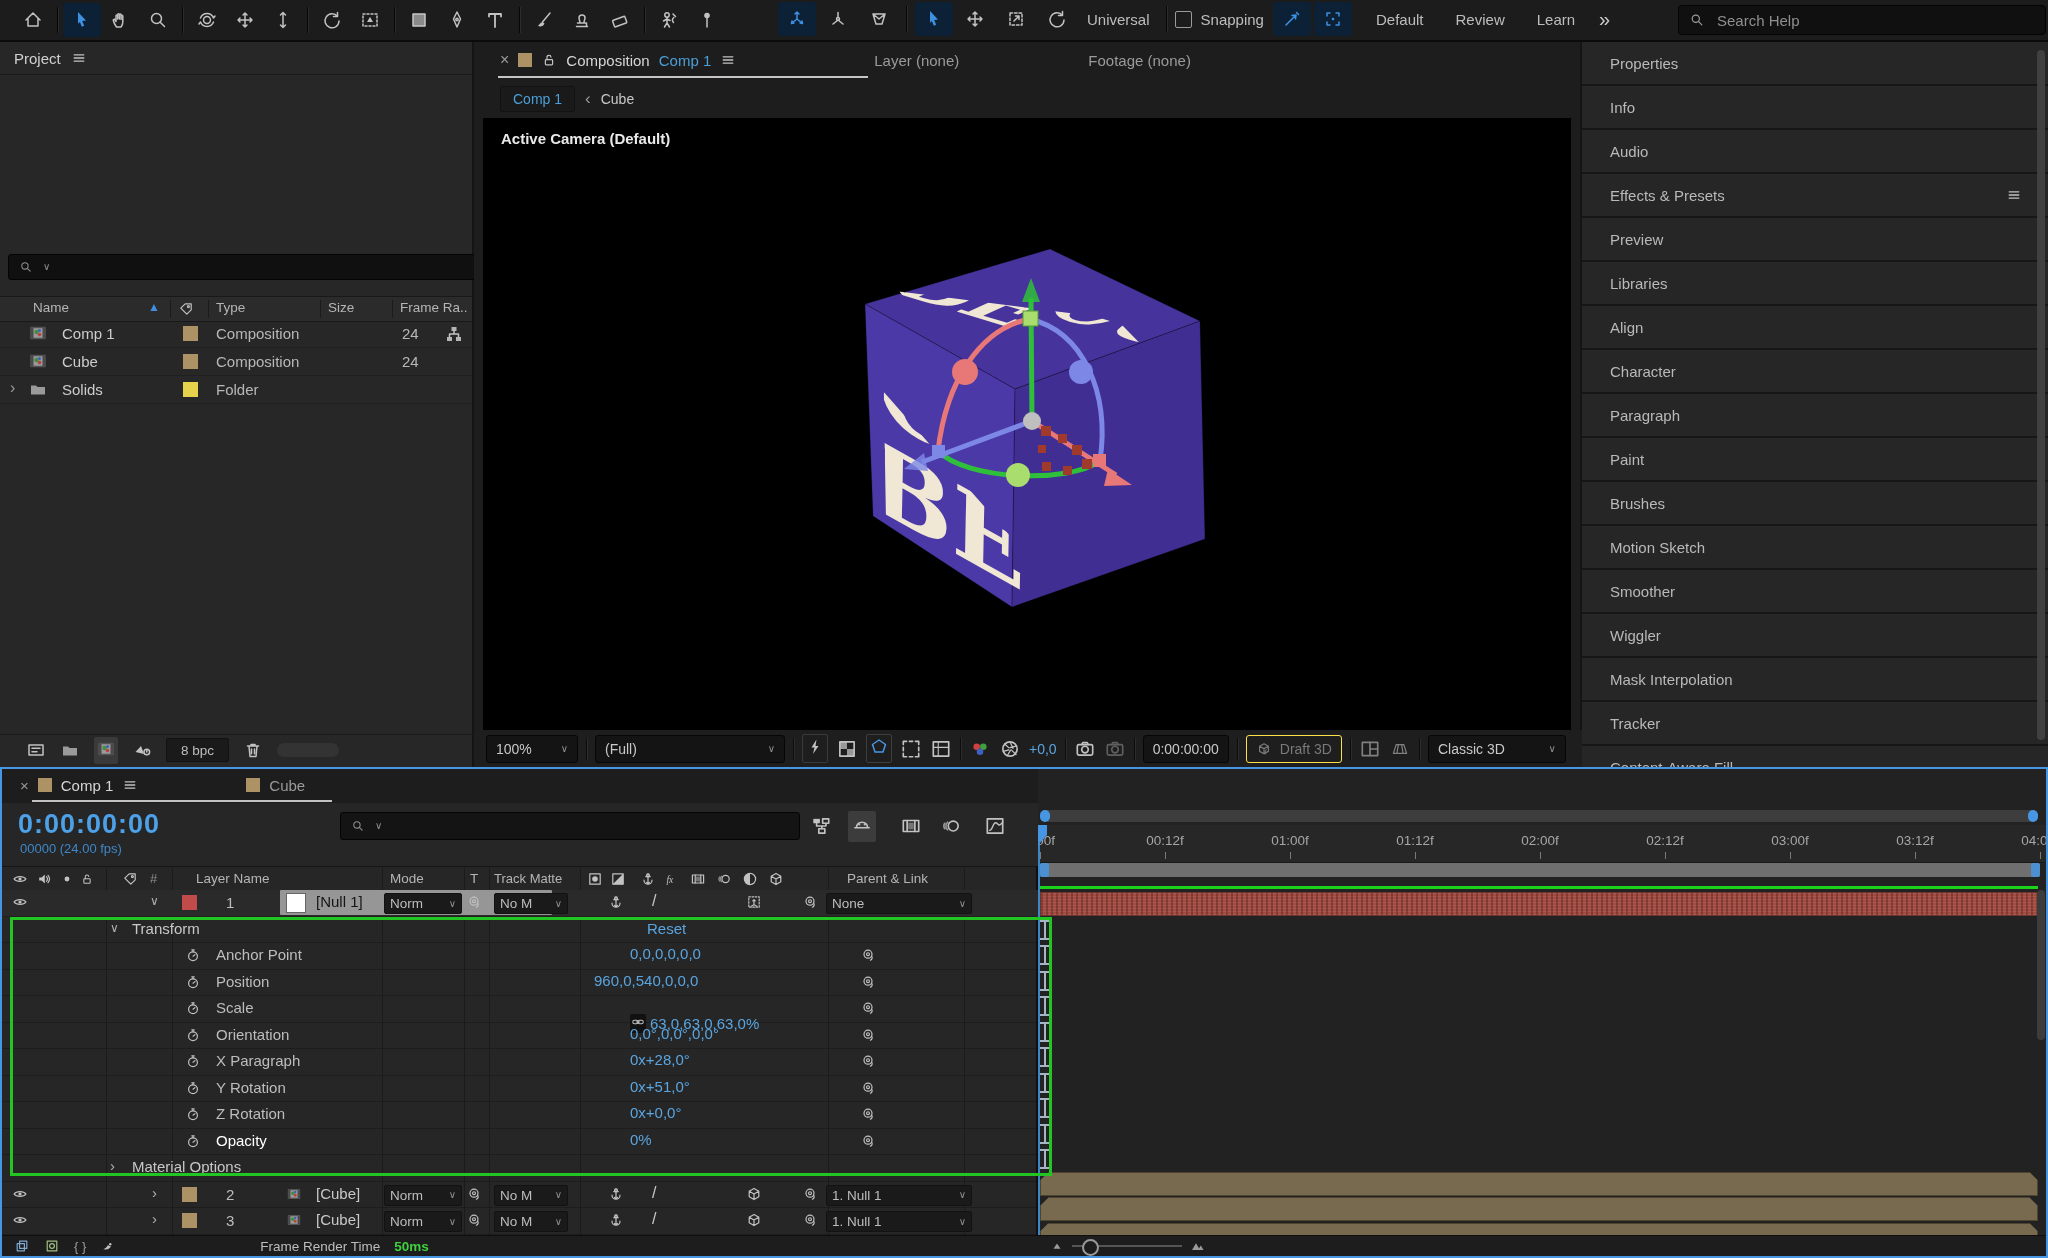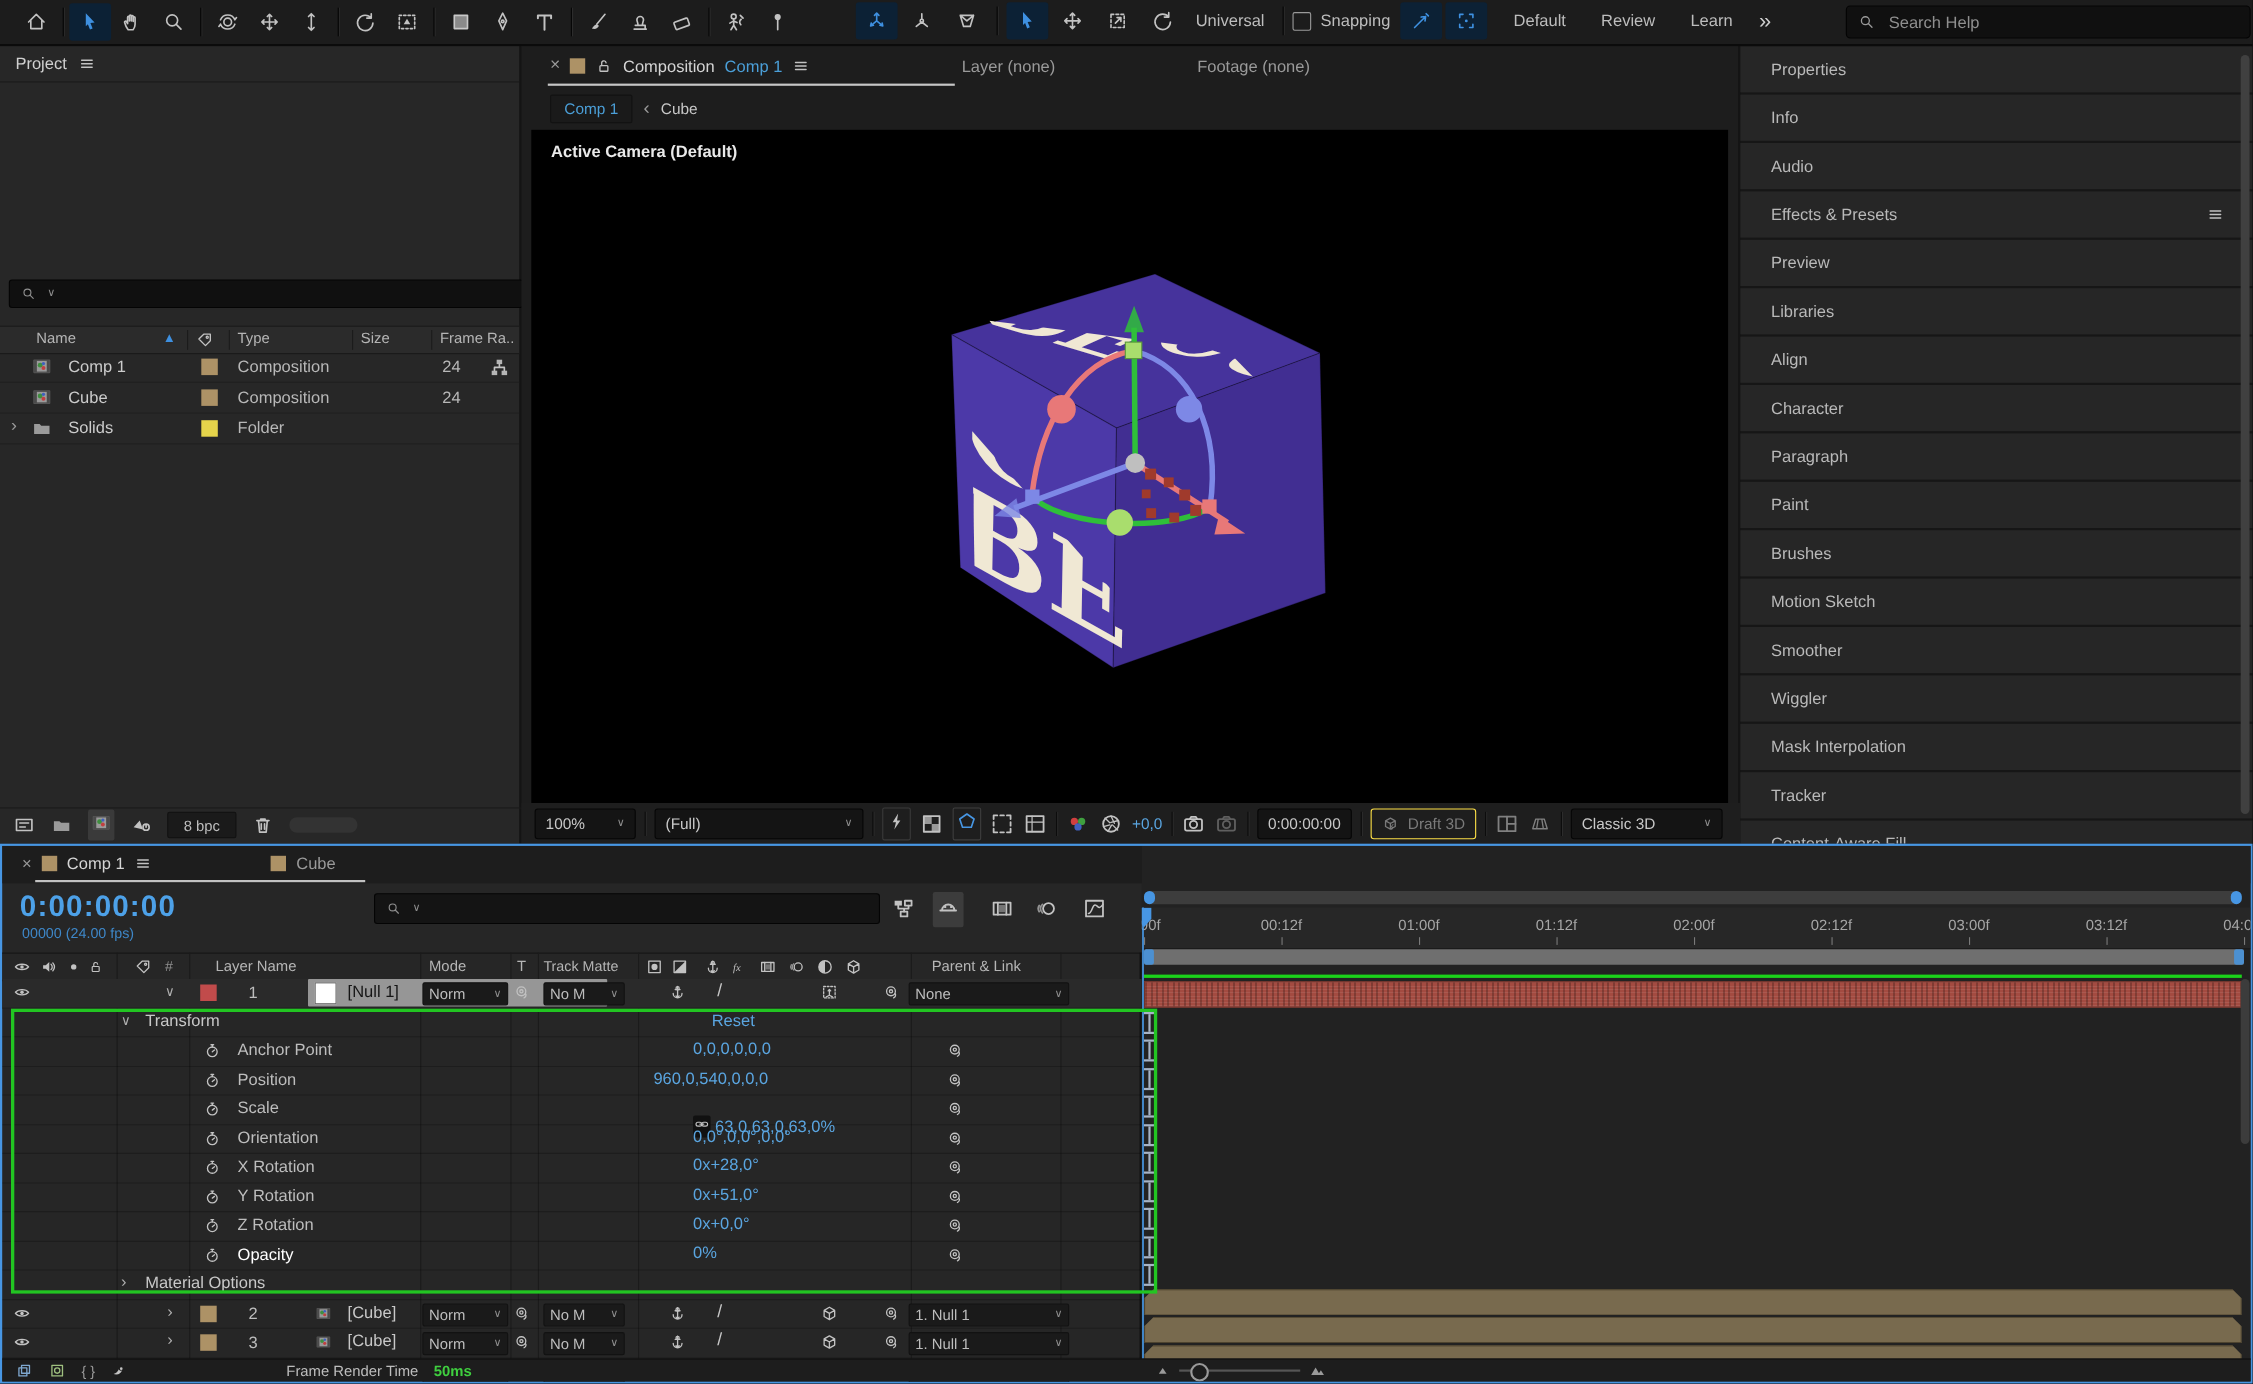--- a/index.html
+++ b/index.html
@@ -376,21 +376,21 @@
           <span class="a" style="left:62px;top:5px;color:#cccccc">Solids</span>
 
           <span class="a" style="left:183px;top:6px;width:15px;height:15px;background:var(--label_yellow)"></span>
           <span class="a" style="left:216px;top:5px;color:#b8b8b8">Folder</span>
           <span class="a" style="left:402px;top:5px;color:#b8b8b8"></span>
 
         </div>
 
     </div>
 
-    <div class="a r" style="left:0;bottom:2px;width:472px;height:30px;gap:14px;padding-left:12px;border-top:1px solid #1a1a1a">
+    <div class="a r" style="left:0;bottom:2px;width:472px;height:30px;gap:14px;padding-left:26px;border-top:1px solid #1a1a1a">
       <i class="ic">
           <svg viewBox="0 0 20 20">
             <rect x="3" y="5" width="14" height="10"></rect>
             <path d="M6 8.2 h8 M6 11.8 h5"></path>
           </svg>
         </i>
       <i class="ic">
           <svg viewBox="0 0 20 20">
             <path d="M3 6.5 H8 L9.5 8 H17 V15.5 H3 Z" fill="#9a9a9a" stroke="none"></path>
           </svg>
@@ -1033,21 +1033,21 @@
           </i>
         </div>
 
         <div class="trow">
           <i class="a ic s16" style="left:183px;top:4px">
             <svg viewBox="0 0 20 20">
               <circle cx="10" cy="11.5" r="5.5"></circle>
               <path d="M8.5 3.5 h3 M10 3.5 V6 M10 11.5 L12.5 9.5"></path>
             </svg>
           </i>
-          <span class="a" style="left:214px;top:3px;color:#bdbdbd">X Rotation</span>
+          <span class="a" style="left:214px;top:3px;color:#bdbdbd">X Paragraph</span>
           <span class="a r" style="left:628px;top:2px;gap:5px">
 
             <span class="blue">0x+28,0°</span>
           </span>
           <i class="a ic s16" style="left:858px;top:4px">
             <svg viewBox="0 0 20 20">
               <circle cx="10" cy="9" r="5"></circle>
               <circle cx="10" cy="9" r="1.8"></circle>
               <path d="M14.5 11.5 C16 13.5 15 15.5 13 16.5"></path>
             </svg>

